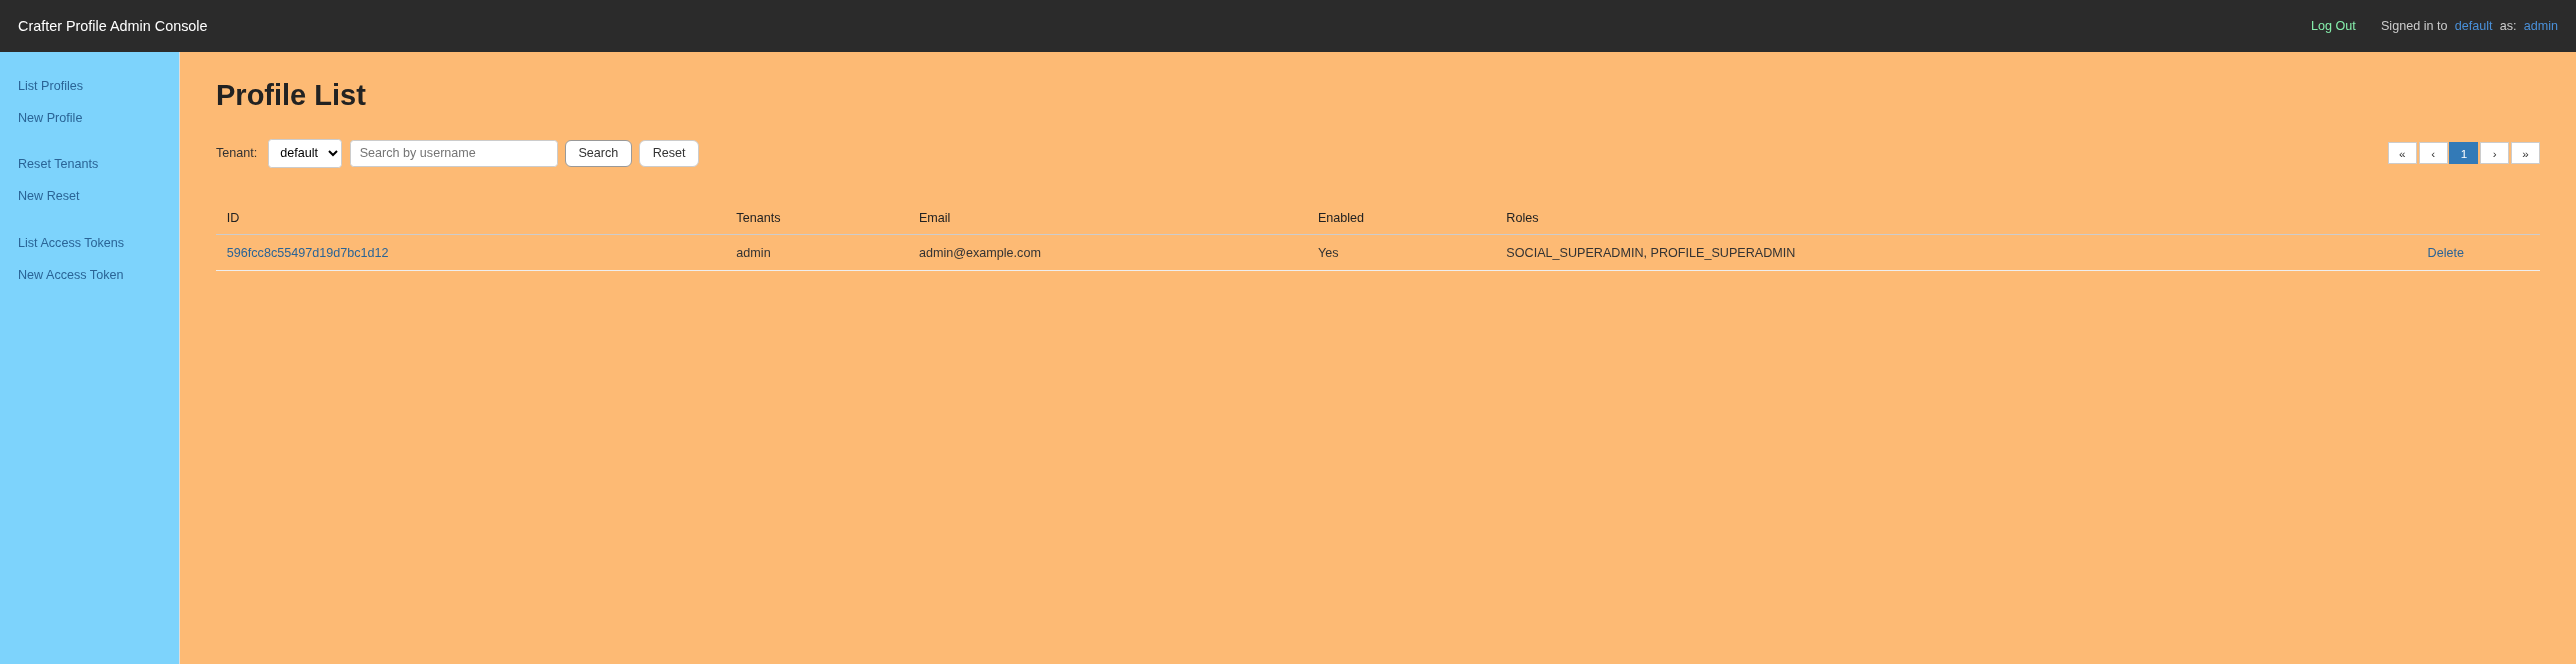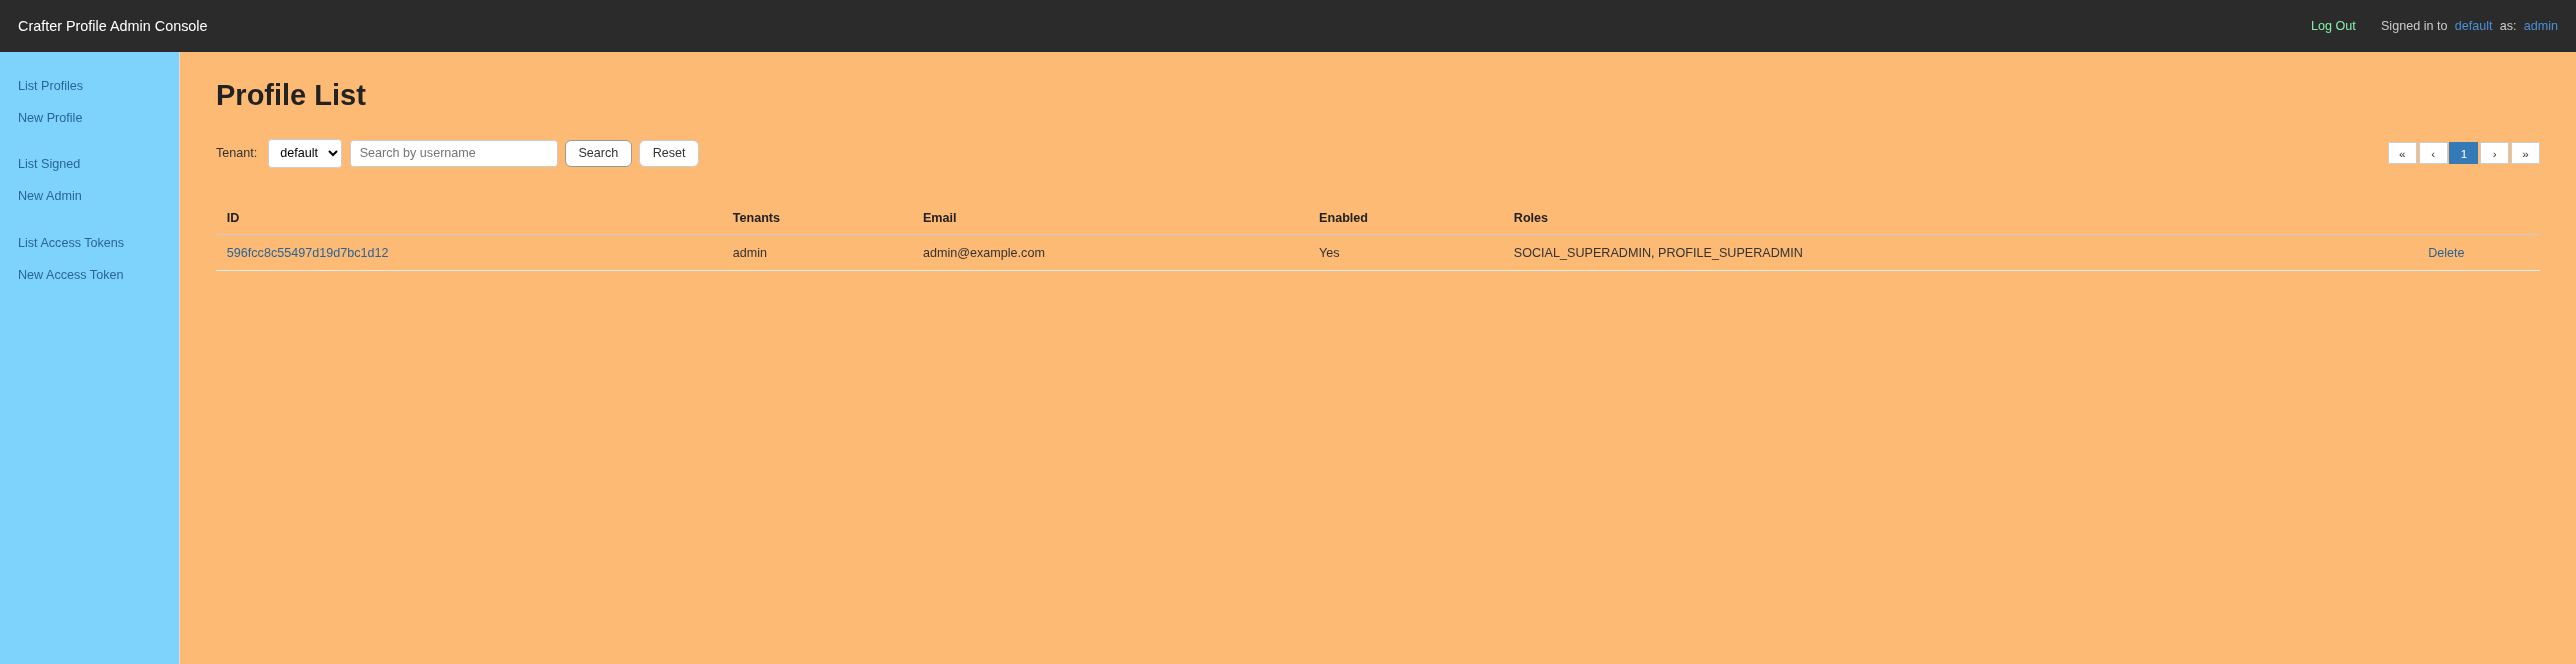--- a/index.html
+++ b/index.html
@@ -151,21 +151,21 @@
     #profile-table {
       width: 100%;
       border-collapse: collapse;
     }
     #profile-table thead tr {
       border-bottom: 1.8px solid #ccc;
     }
     #profile-table th {
       text-align: left;
       padding: 9px 10.8px;
-      font-weight: bold;
+      font-weight: normal;
       font-size: 12.6px;
       color: #222;
     }
     #profile-table td {
       padding: 10.8px 10.8px;
       font-size: 12.6px;
       color: #333;
       border-bottom: 0.9px solid #eee;
       margin-top: 40px;
     }
@@ -193,22 +193,22 @@
     <a class="link-blue">admin</a>
   </div>
 </div>
 
 <div id="layout">
 
   <nav id="sidebar">
     <a class="sidebar-item">List Profiles</a>
     <a class="sidebar-item">New Profile</a>
     <div class="sidebar-spacer"></div>
-    <a class="sidebar-item">List Signed</a>
-    <a class="sidebar-item">New Admin</a>
+    <a class="sidebar-item">Reset Tenants</a>
+    <a class="sidebar-item">New Reset</a>
     <div class="sidebar-spacer"></div>
     <a class="sidebar-item">List Access Tokens</a>
     <a class="sidebar-item">New Access Token</a>
   </nav>
 
   <main id="main">
     <h1 id="page-title">Profile List</h1>
 
     <div id="filter-bar">
       <span id="tenant-label">Tenant:</span>

